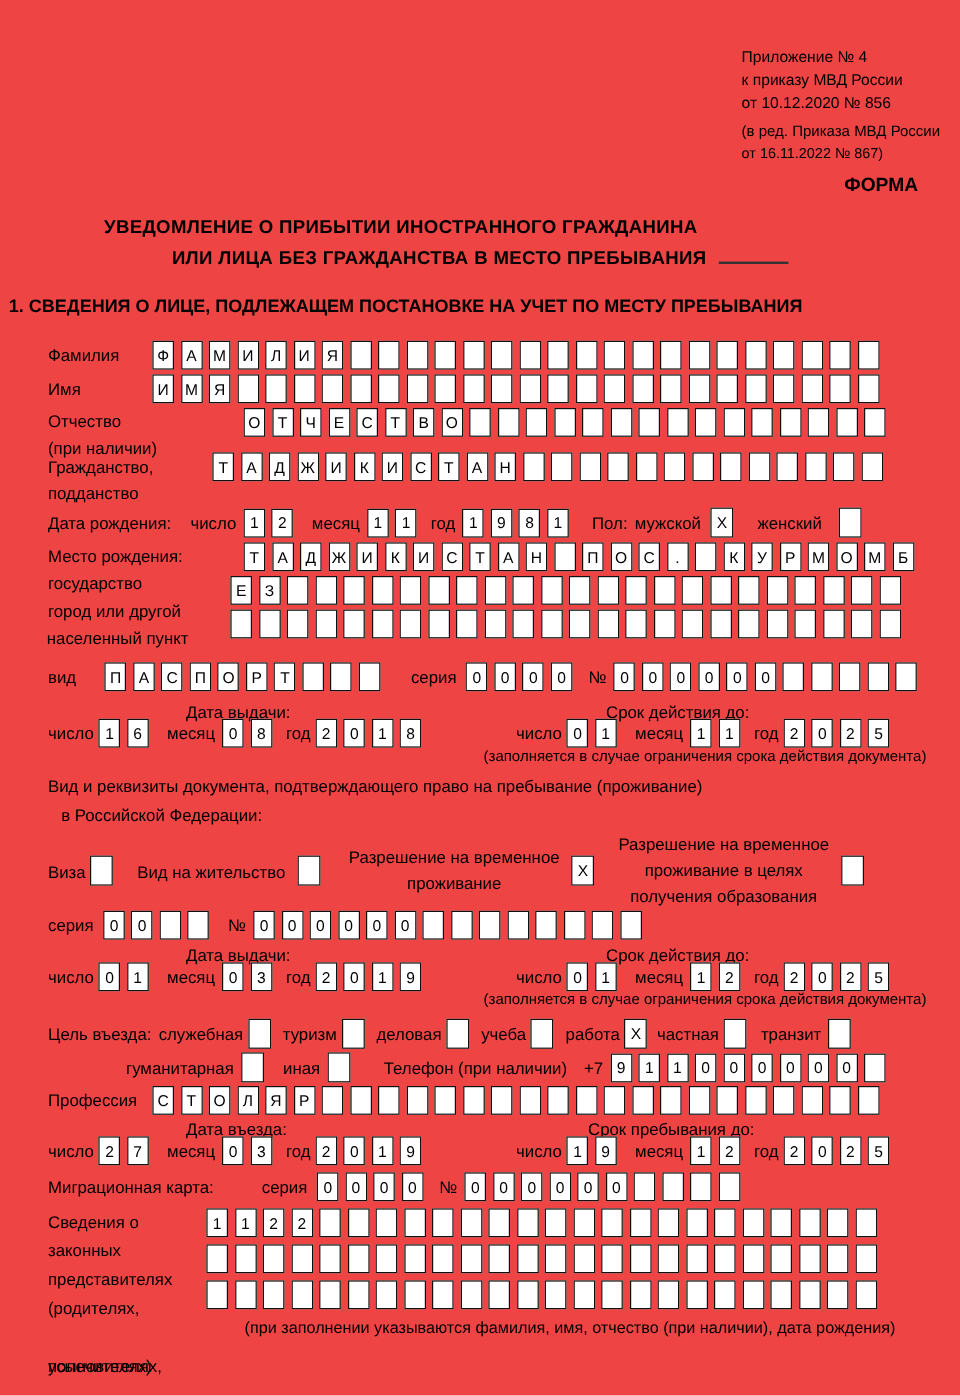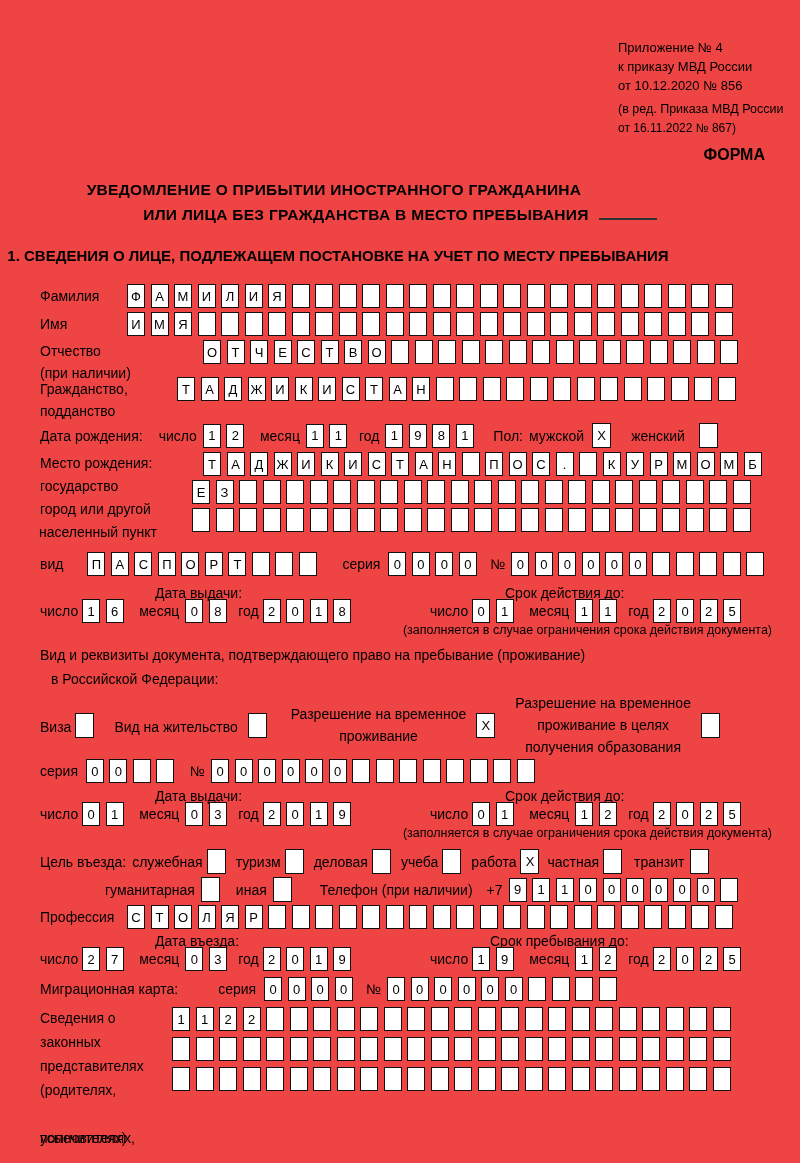--- a/index.html
+++ b/index.html
@@ -692,14 +692,15 @@
       <span class="cell"></span>
       <span class="cell"></span>
       <span class="cell"></span>
       <span class="cell"></span>
       <span class="cell"></span>
       <span class="cell"></span>
       <span class="cell"></span>
       <span class="cell"></span>
     </div>
 
+  <div class="abs center" style="left:180px;top:1099px;width:590px;font-size:13.5px;">(при заполнении указываются фамилия, имя, отчество (при наличии), дата рождения)</div>
 
 </div>
 
 </body></html>

